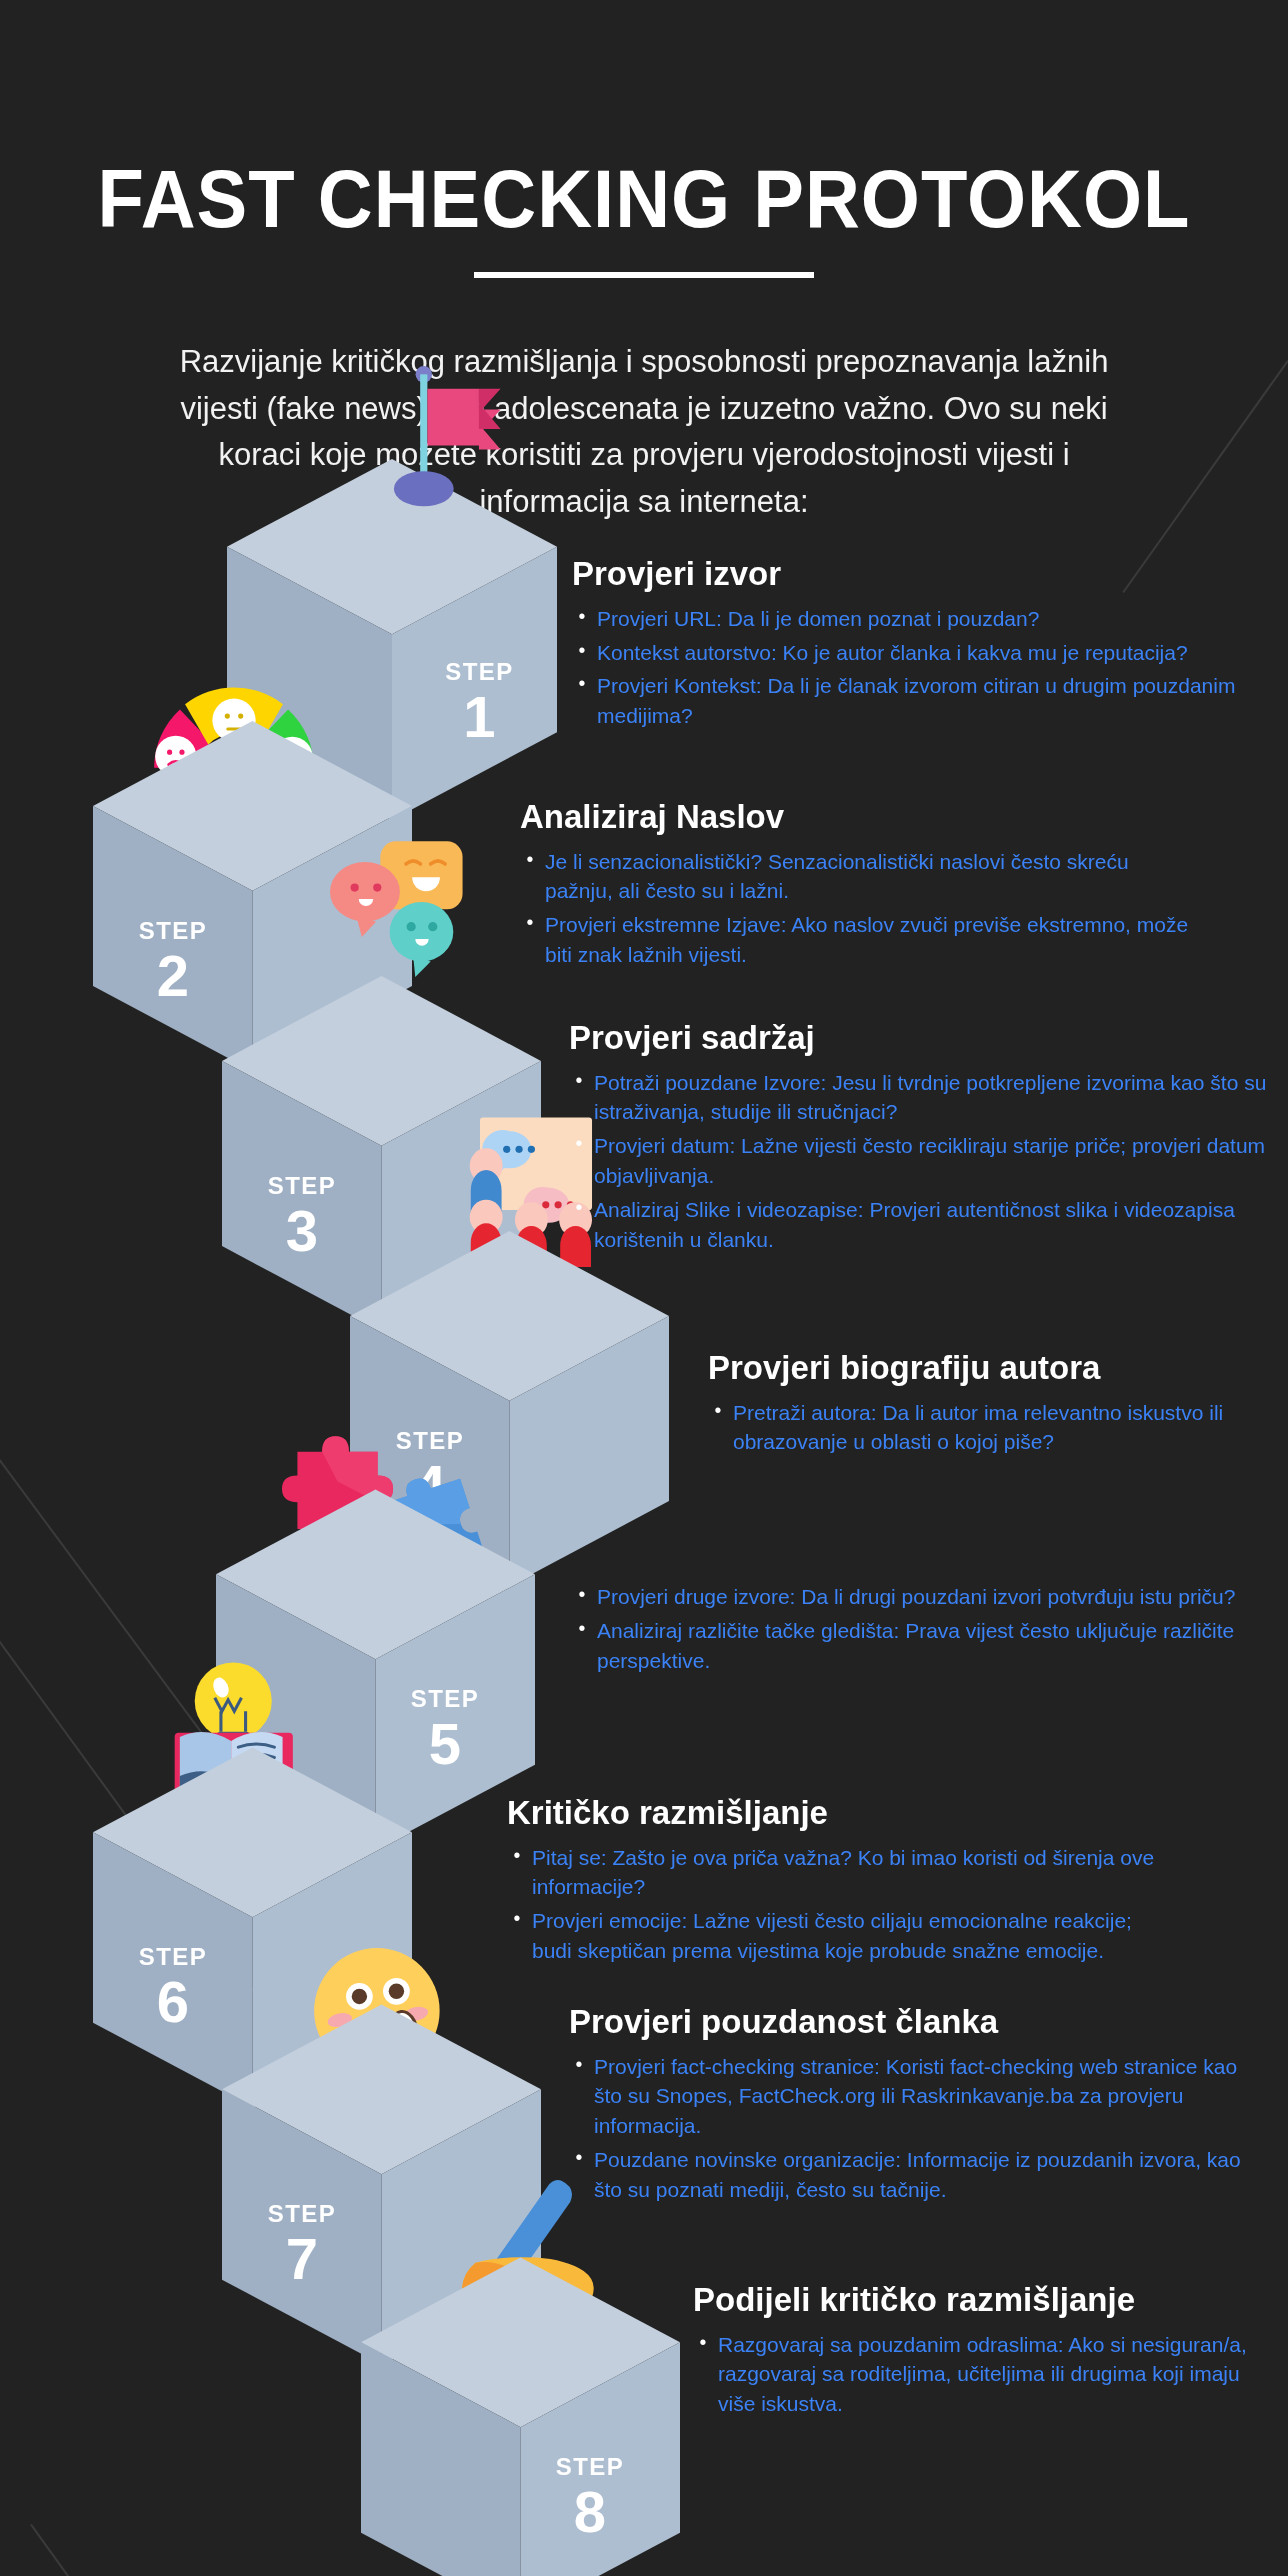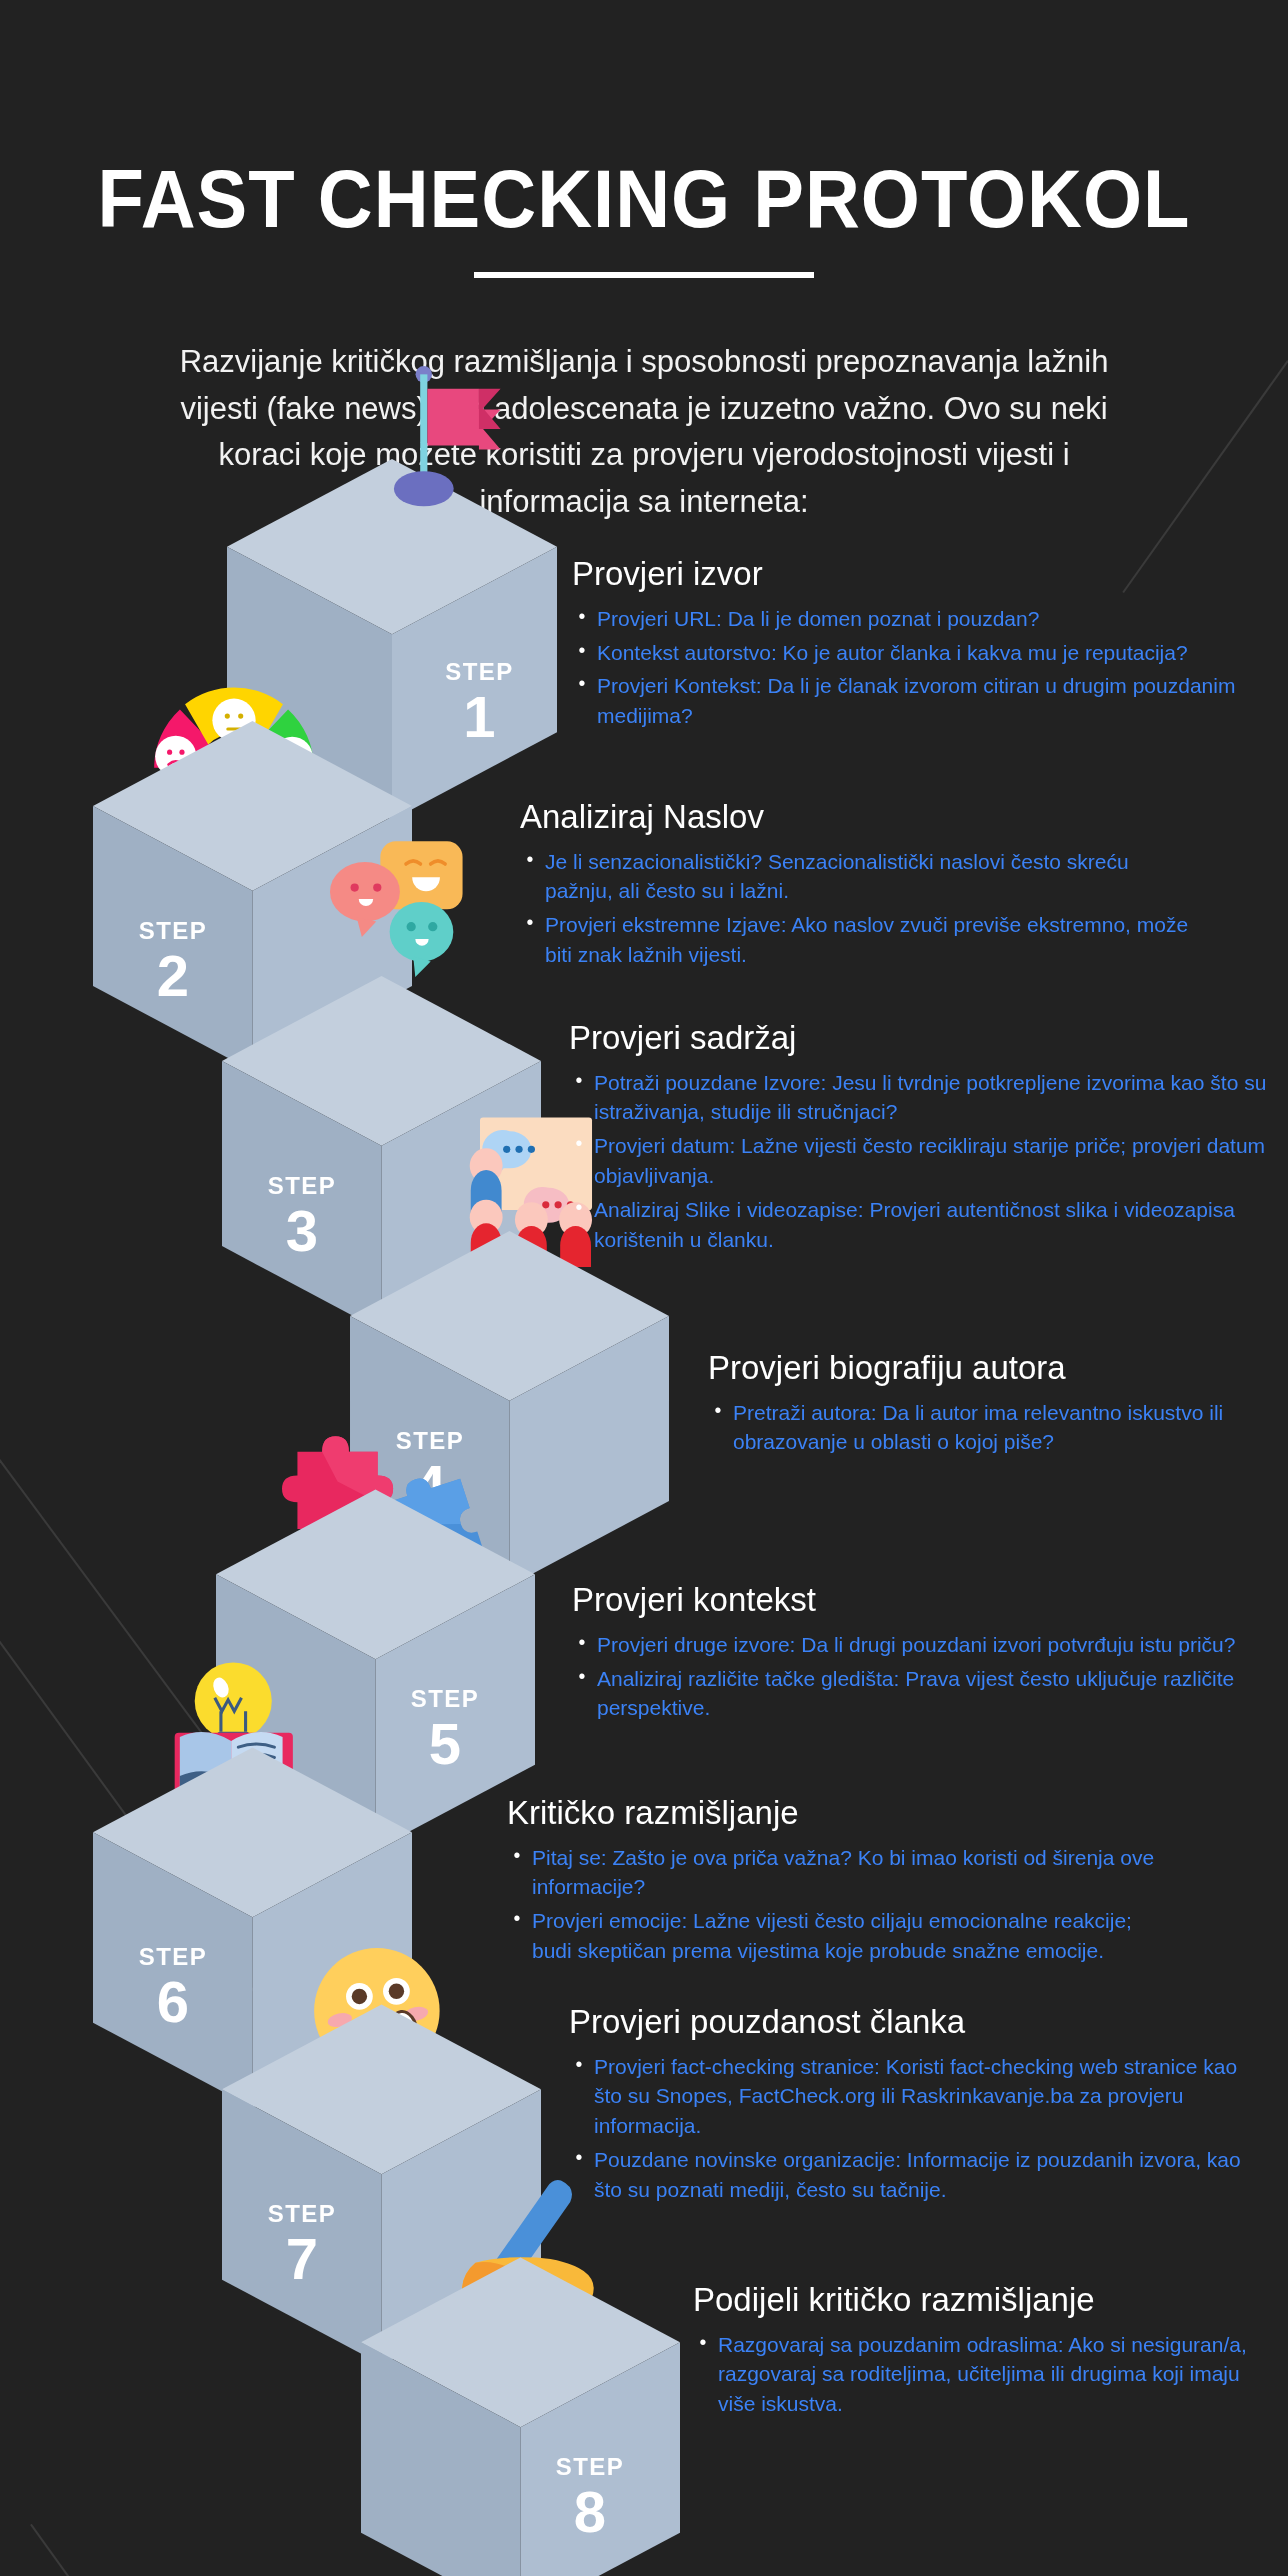--- a/index.html
+++ b/index.html
@@ -33,21 +33,21 @@
   .cube svg { position:absolute; inset:0; width:100%; height:100%; overflow:visible; }
   .cube .steplabel {
     position:absolute; color:#ffffff; text-align:center; line-height:1;
     pointer-events:none;
   }
   .cube .steplabel .s { font-size:24px; font-weight:bold; letter-spacing:1.5px; display:block; }
   .cube .steplabel .n { font-size:58px; font-weight:bold; display:block; margin-top:4.1px; }
 
   
   .block { position:absolute; }
-  .block h3 { font-size:33px; font-weight:normal; margin-bottom:11.3px; line-height:1.1; }
+  .block h3 { font-size:33px; font-weight:bold; margin-bottom:11.3px; line-height:1.1; }
   .block ul { list-style:none; padding-left:25px; }
   .block li {
     position:relative; font-size:21px; line-height:1.42; margin-bottom:4.1px;
     color:#3b82f6;
   }
   .block li:before {
     content:"•"; position:absolute; left:-18.5px; top:-1px; font-size:19.6px; color:#fff;
   }
 </style>
 </head>
@@ -316,21 +316,20 @@
 </div>
 
 <div class="block" style="left:708px; top:1350px; width:572px;">
   <h3>Provjeri biografiju autora</h3>
   <ul>
     <li>Pretraži autora: Da li autor ima relevantno iskustvo ili obrazovanje u oblasti o kojoj piše?</li>
   </ul>
 </div>
 
 <div class="block" style="left:572px; top:1582px; width:665px;">
-  <h3>Provjeri kontekst</h3>
   <ul>
     <li>Provjeri druge izvore: Da li drugi pouzdani izvori potvrđuju istu priču?</li>
     <li>Analiziraj različite tačke gledišta: Prava vijest često uključuje različite perspektive.</li>
   </ul>
 </div>
 
 <div class="block" style="left:507px; top:1795px; width:659px;">
   <h3>Kritičko razmišljanje</h3>
   <ul>
     <li>Pitaj se: Zašto je ova priča važna? Ko bi imao koristi od širenja ove informacije?</li>

